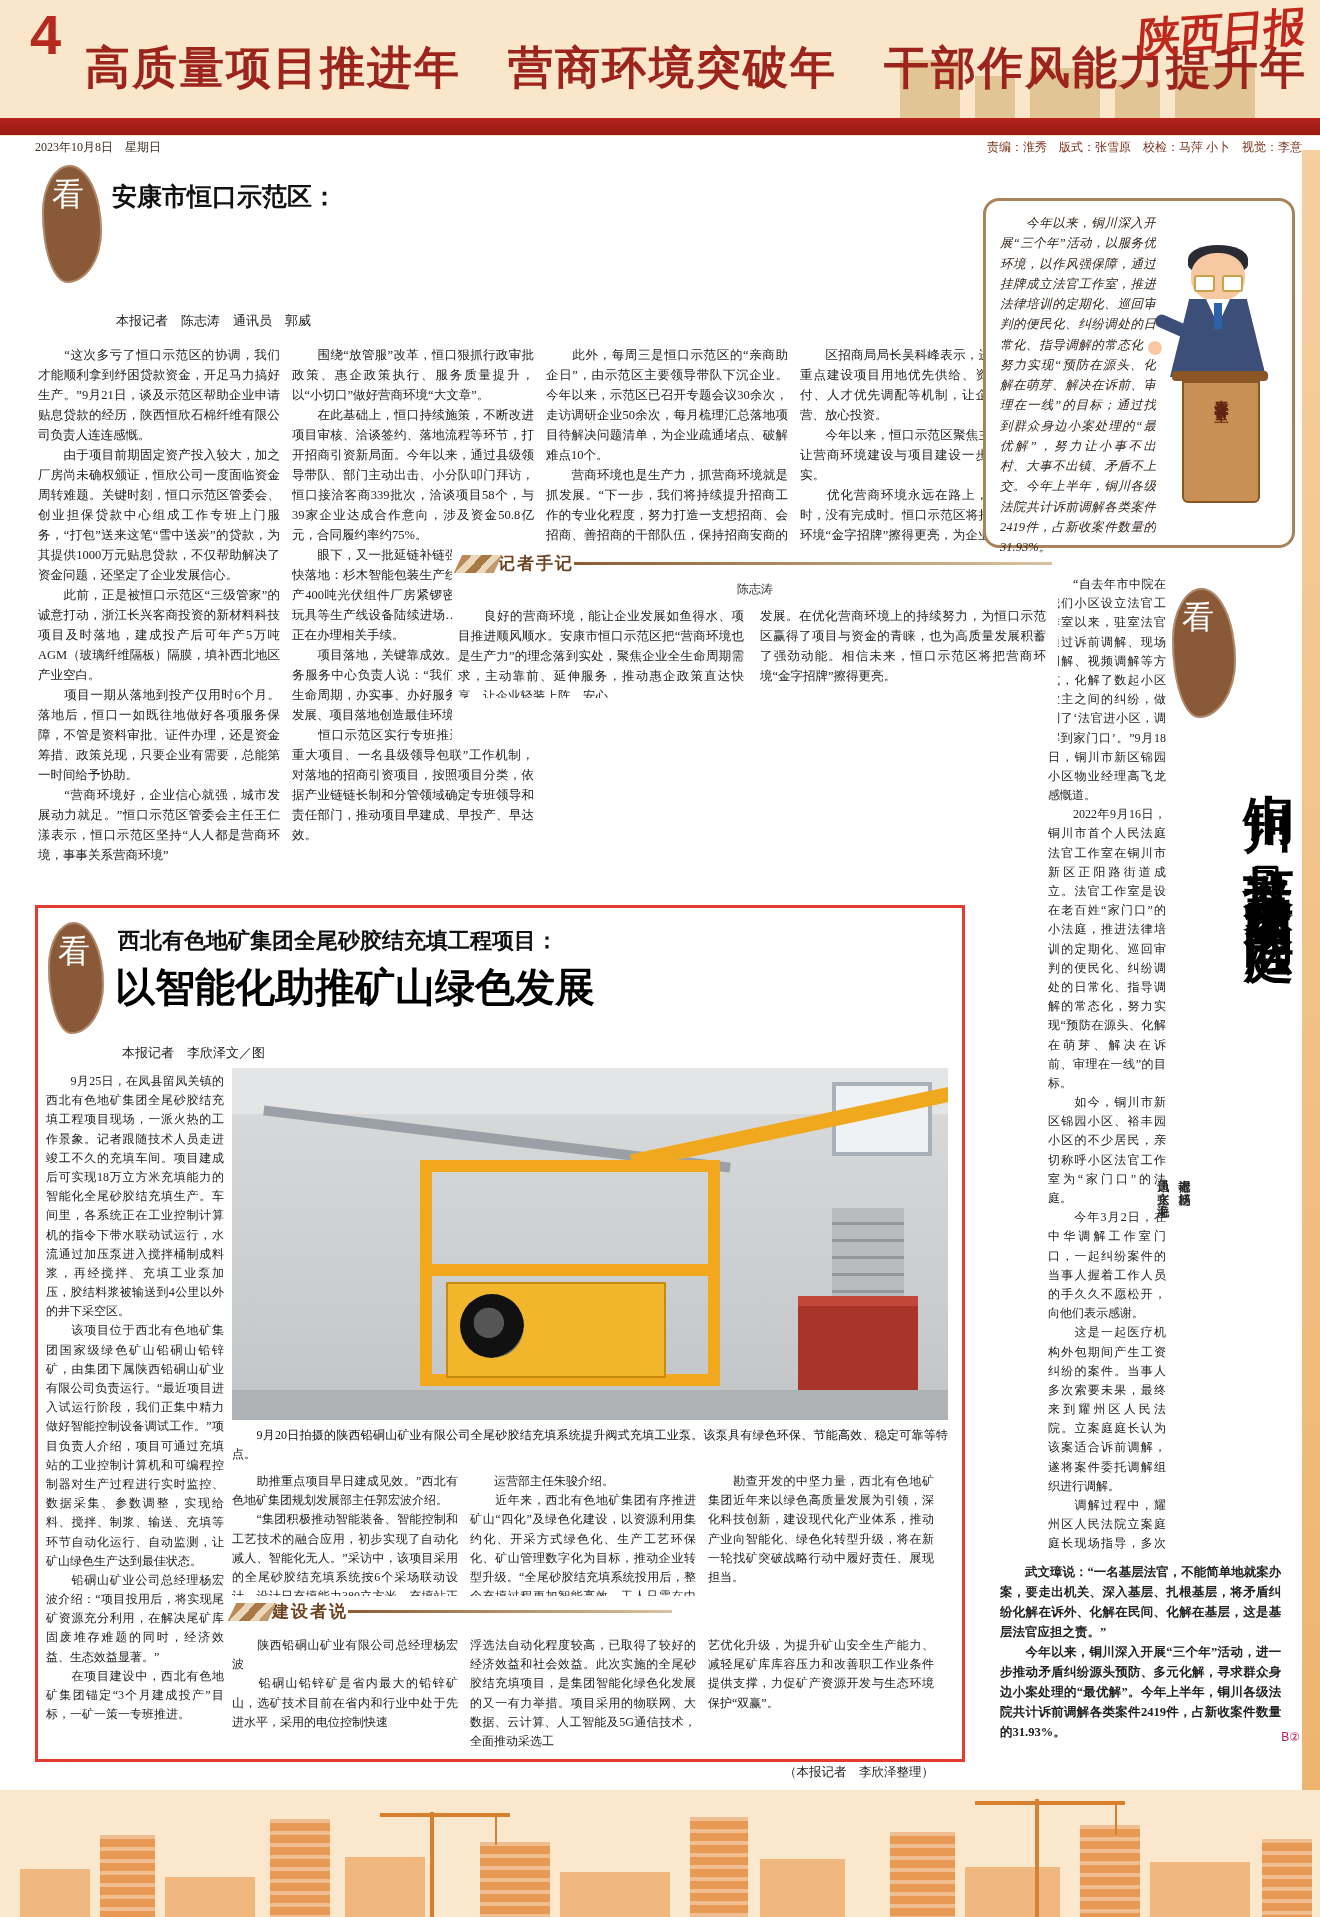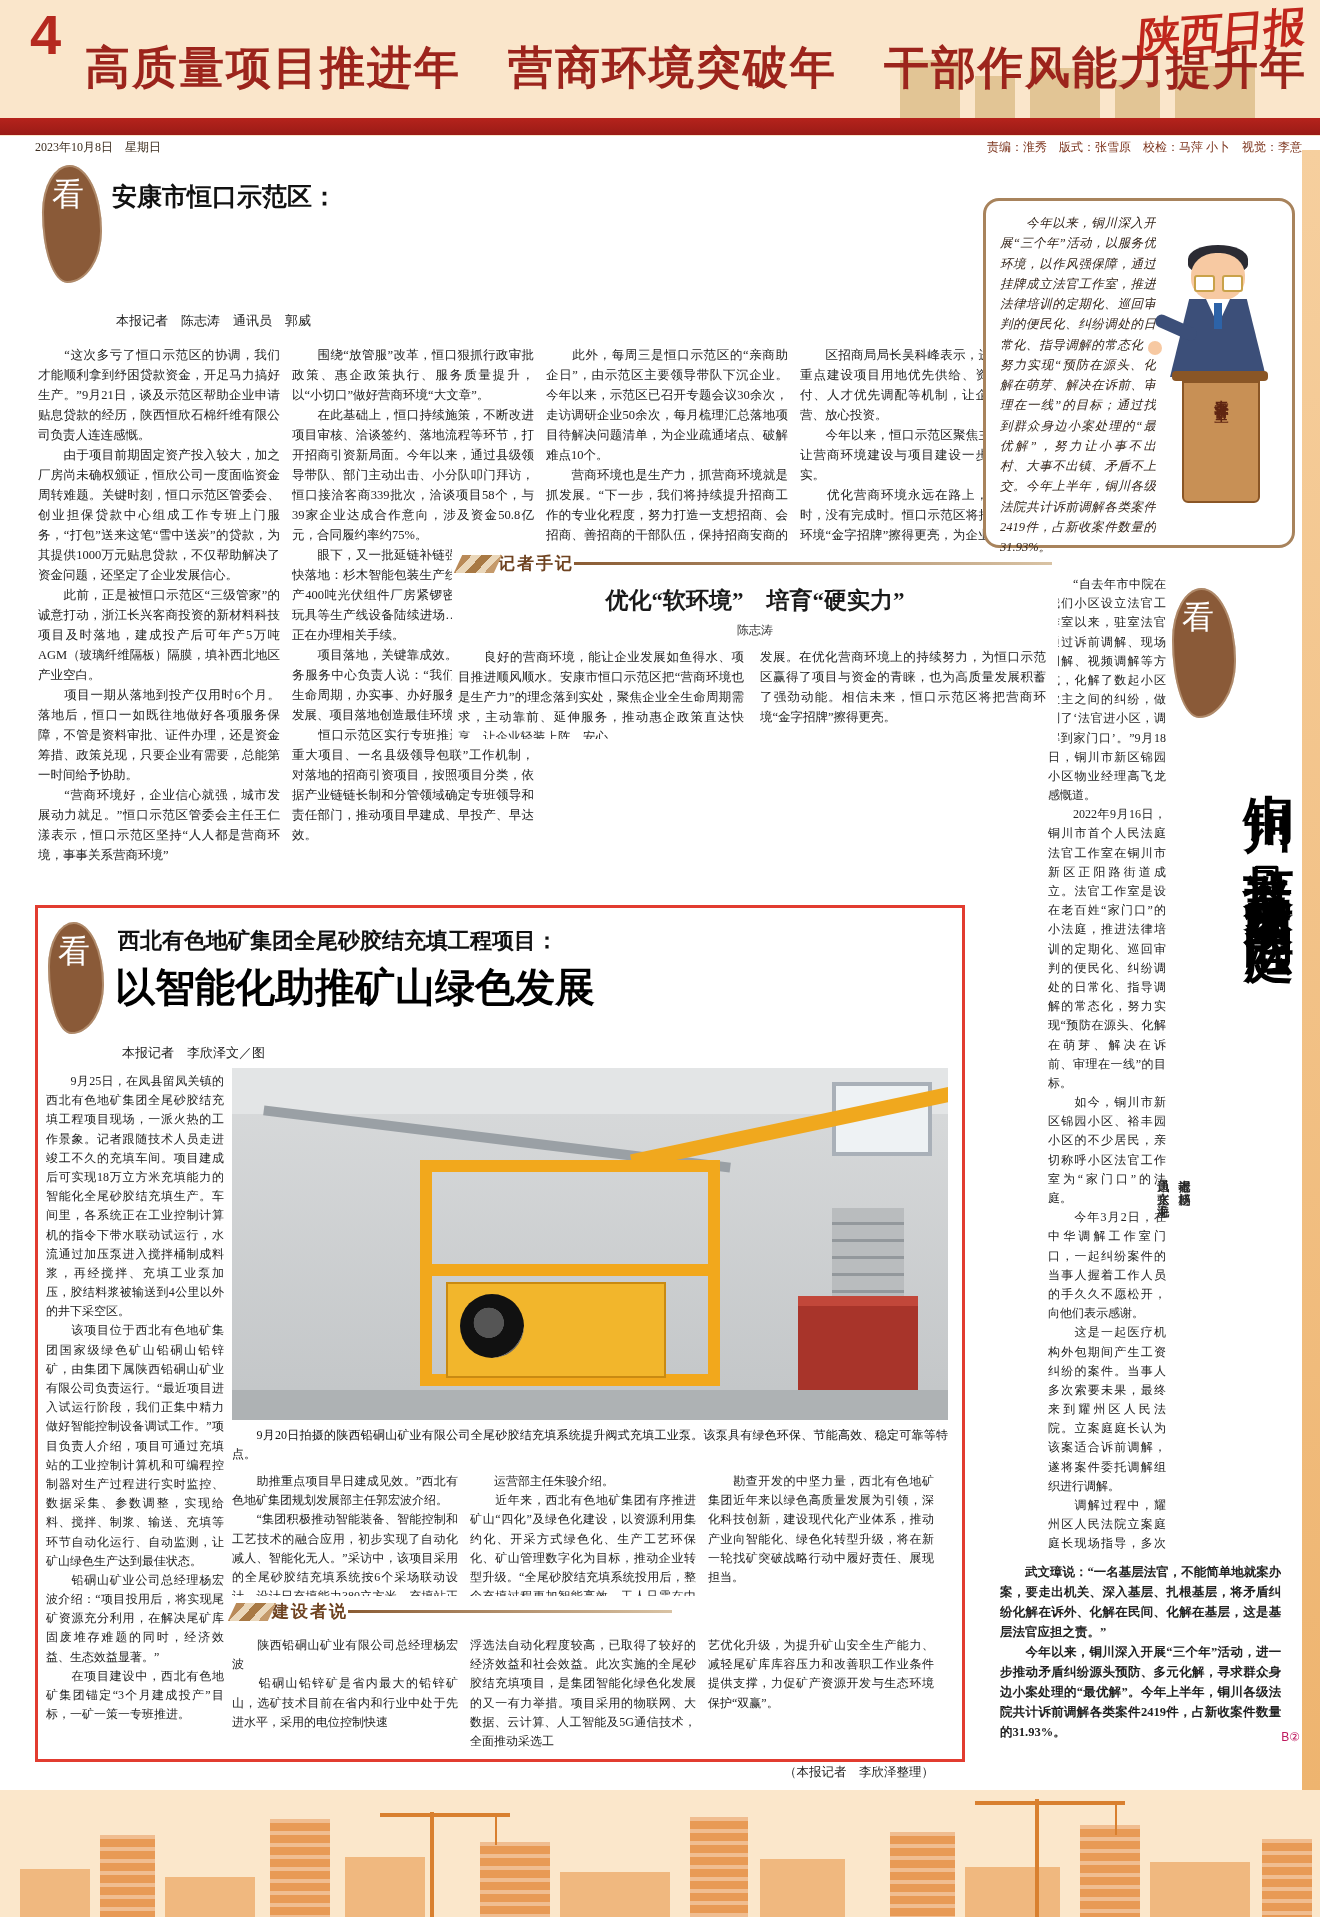--- a/index.html
+++ b/index.html
@@ -127,21 +127,20 @@
   <div class="abs flow body-txt" style="left:800px;top:345px;width:242px;height:553px;">　　区招商局局长吴科峰表示，进一步落实重点建设项目用地优先供给、资金优先兑付、人才优先调配等机制，让企业安心经营、放心投资。
 　　今年以来，恒口示范区聚焦主导产业，让营商环境建设与项目建设一步步变为现实。
 　　优化营商环境永远在路上，只有进行时，没有完成时。恒口示范区将持续把营商环境“金字招牌”擦得更亮，为企业发展创造最佳环境。</div>
 
   <div class="abs notes-box">
     <div class="sec-head">
       <div class="stripes"></div>
       <div class="sec-label">记者手记</div>
       <div class="sec-line"></div>
     </div>
-    <div class="nb-title">优化“软环境”　培育“硬实力”</div>
     <div class="nb-author">陈志涛</div>
     <div class="nb-cols">
       <div class="nb-col flow body-txt">　　良好的营商环境，能让企业发展如鱼得水、项目推进顺风顺水。安康市恒口示范区把“营商环境也是生产力”的理念落到实处，聚焦企业全生命周期需求，主动靠前、延伸服务，推动惠企政策直达快享，让企业轻装上阵、安心</div>
       <div class="nb-col flow body-txt">发展。在优化营商环境上的持续努力，为恒口示范区赢得了项目与资金的青睐，也为高质量发展积蓄了强劲动能。相信未来，恒口示范区将把营商环境“金字招牌”擦得更亮。</div>
     </div>
   </div>
 
   <div class="abs comm-box">
     <div class="cartoon">
       <div class="c-hair"></div>

